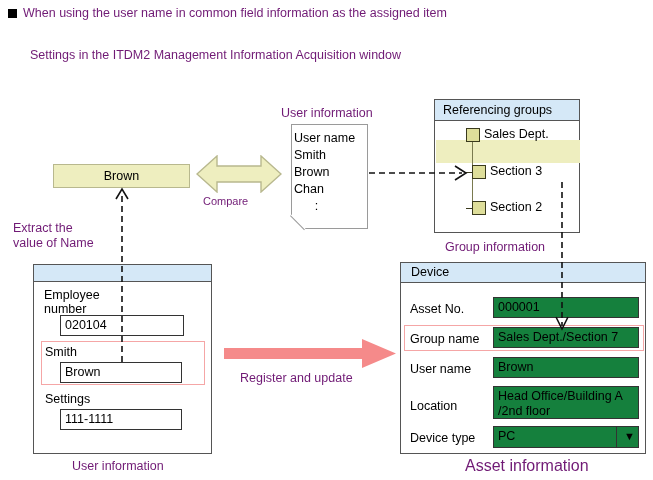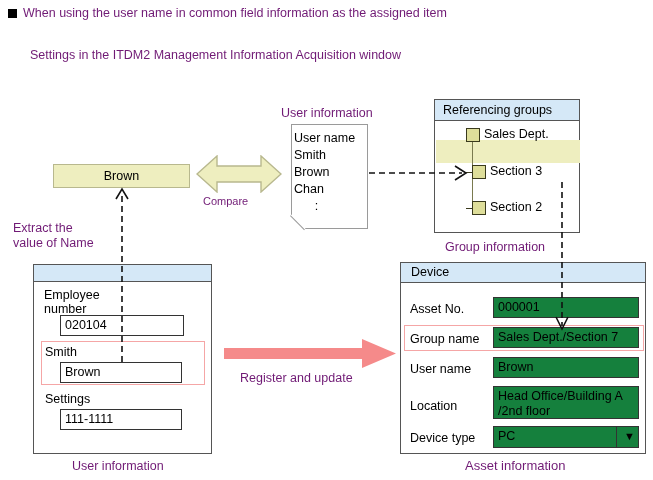--- a/index.html
+++ b/index.html
@@ -262,21 +262,21 @@
   #dropdown-btn {
     position: absolute;
     right: 0px; top: 0px;
     width: 22px; height: 100%;
     border-left: 1.5px solid #333;
     box-sizing: border-box;
     text-align: center;
     font-size: 11px;
     line-height: 19px;
   }
-  #dev-win-caption { left: 465px; top: 459px; font-size: 13px; }
+  #dev-win-caption { left: 465px; top: 459px; font-size: 16px; }
 
   
   #reg-arrow {
     left: 224px; top: 339px;
     width: 172px; height: 29px;
   }
   #reg-label { left: 240px; top: 371px; font-size: 12.5px; }
   svg.overlay {
     position: absolute;
     left: 0; top: 0;

